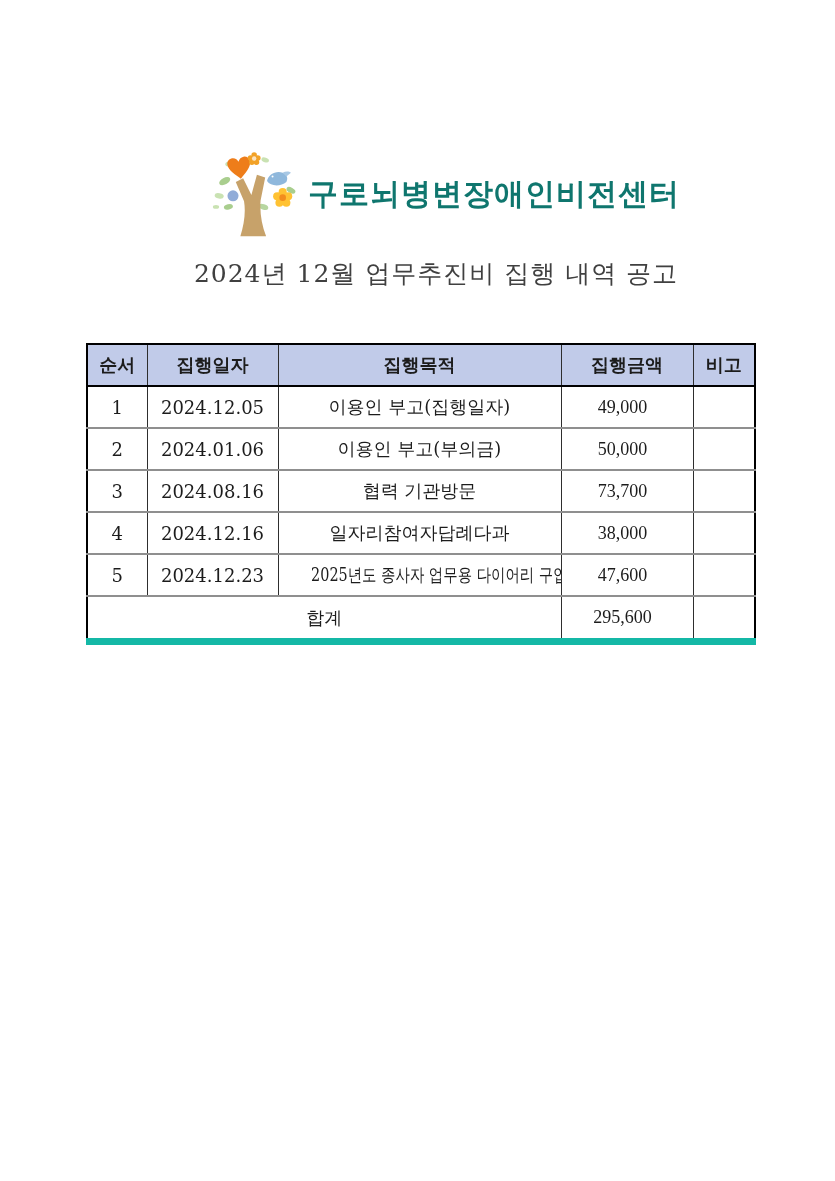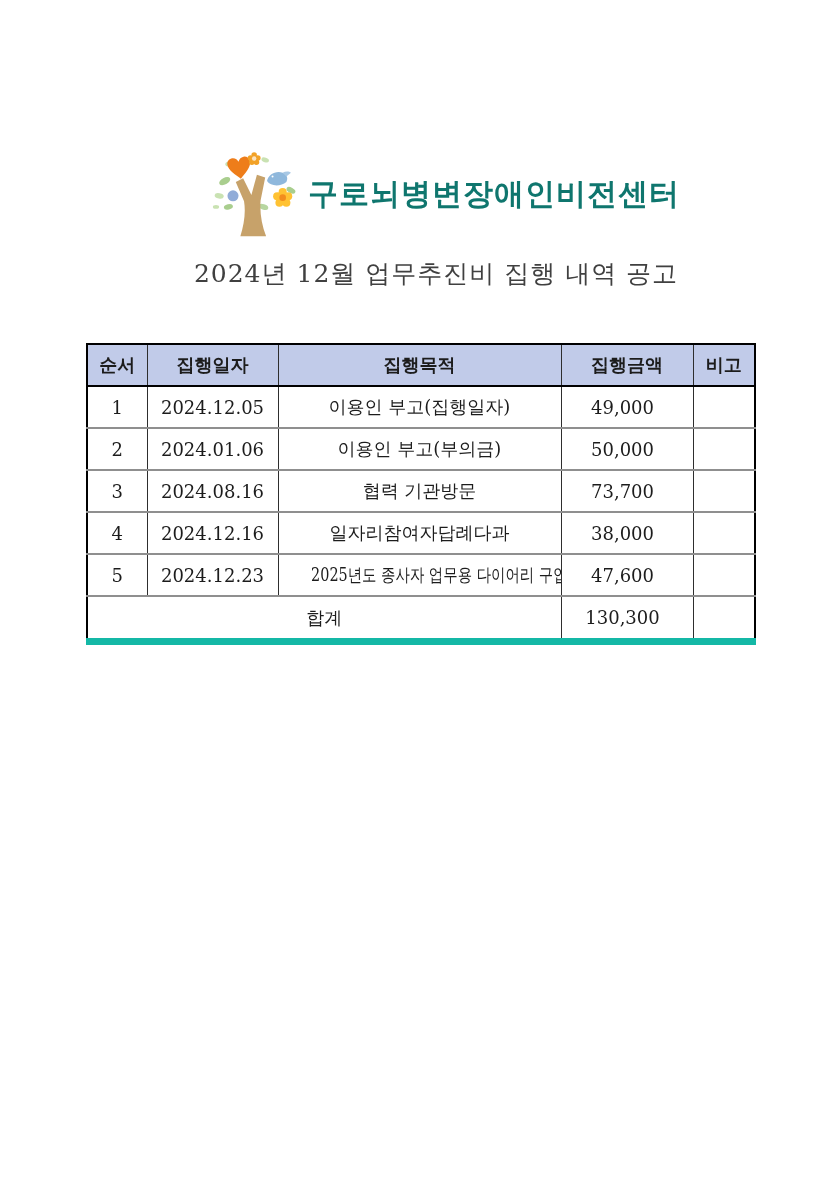--- a/index.html
+++ b/index.html
@@ -74,21 +74,21 @@
     background: #C1CBE9;
     border-top: 2.5px solid #000;
     border-bottom: 2px solid #000;
     font-weight: 700;
   }
   table.expense tbody td { border-top: 2px solid #8f8f8f; }
   table.expense tbody tr.total-row td {
     border-bottom: 7px solid #14b8a6;
     height: 41px;
   }
-  .c-amount { text-align: right; padding-right: 9px !important; }
+  .c-amount { text-align: right; padding-right: 9px !important; font-family: Liberation Serif, serif; }
   
   table.expense tbody tr:nth-child(5) .purpose-text {
     display: inline-block;
     transform: scaleX(0.80);
     transform-origin: 50% 50%;
   }
 </style>
 </head>
 <body>
 
@@ -189,17 +189,17 @@
     </tr>
     <tr>
       <td>5</td>
       <td>2024.12.23</td>
       <td><span class="purpose-text">2025년도 종사자 업무용 다이어리 구입</span></td>
       <td class="c-amount">47,600</td>
       <td></td>
     </tr>
     <tr class="total-row">
       <td colspan="3">합계</td>
-      <td class="c-amount">130,300</td>
+      <td class="c-amount">295,600</td>
       <td></td>
     </tr>
   </tbody>
 </table>
 
 </body></html>

